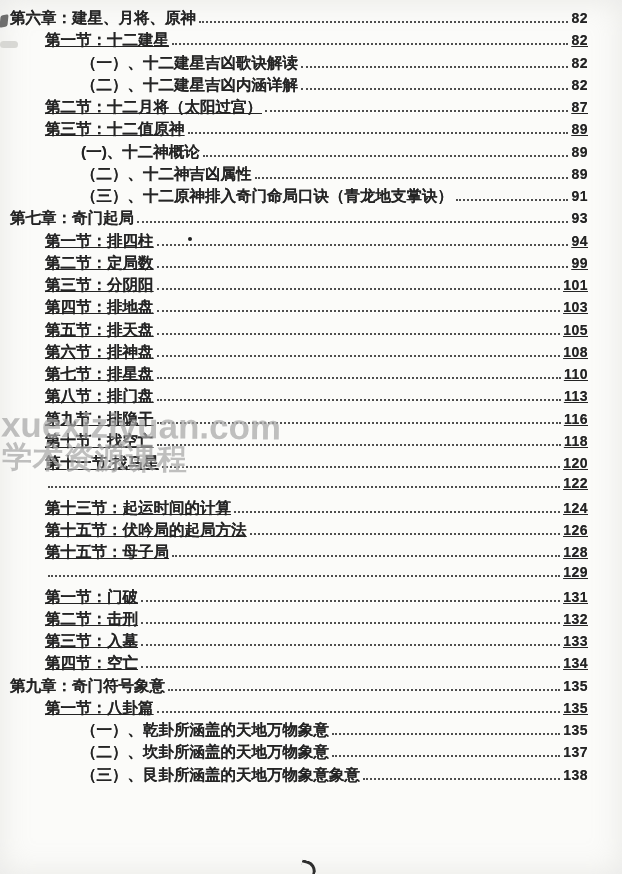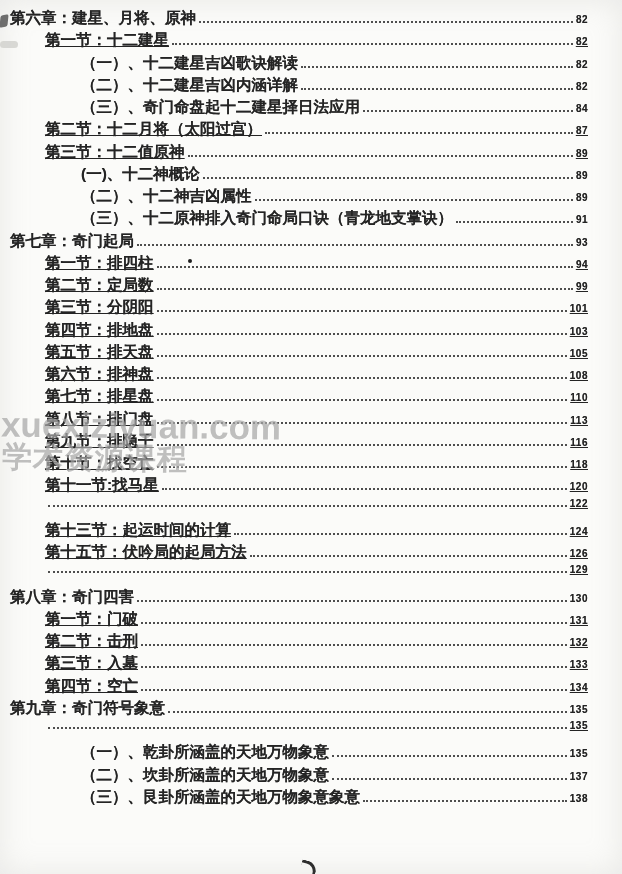--- a/index.html
+++ b/index.html
@@ -39,21 +39,21 @@
   .title { flex: none; }
   .leader {
     flex: 1;
     min-width: 18px;
     border-bottom: 2px dotted #3c3c3c;
     margin: 0 3px;
     opacity: 0.9;
   }
   .pagenum {
     flex: none;
-    font-size: 10px;
+    font-size: 14px;
     letter-spacing: 0.5px;
   }
   .speck {
     display: inline-block;
     width: 4px;
     height: 4px;
     background: #1f1f1f;
     border-radius: 50%;
     margin-left: 34px;
     margin-right: -38px;
@@ -139,25 +139,20 @@
       <div class="row lvl2">
         <span class="title">（一）、十二建星吉凶歌诀解读</span>
         <span class="leader"></span>
         <span class="pagenum">82</span>
       </div>
       <div class="row lvl2">
         <span class="title">（二）、十二建星吉凶内涵详解</span>
         <span class="leader"></span>
         <span class="pagenum">82</span>
       </div>
-      <div class="row lvl2">
-        <span class="title">（三）、奇门命盘起十二建星择日法应用</span>
-        <span class="leader"></span>
-        <span class="pagenum">84</span>
-      </div>
       <div class="row lvl1">
         <span class="title">第二节：十二月将（太阳过宫）</span>
         <span class="leader"></span>
         <span class="pagenum">87</span>
       </div>
       <div class="row lvl1">
         <span class="title">第三节：十二值原神</span>
         <span class="leader"></span>
         <span class="pagenum">89</span>
       </div>
@@ -244,27 +239,27 @@
         <span class="title">第十三节：起运时间的计算</span>
         <span class="leader"></span>
         <span class="pagenum">124</span>
       </div>
       <div class="row lvl1">
         <span class="title">第十五节：伏吟局的起局方法</span>
         <span class="leader"></span>
         <span class="pagenum">126</span>
       </div>
       <div class="row lvl1">
+        <span class="title">第十五节：母子局</span>
+        <span class="leader"></span>
+        <span class="pagenum">128</span>
+      </div>
+      <div class="row lvl1">
         <span class="leader"></span>
         <span class="pagenum">129</span>
-      </div>
-      <div class="row lvl0">
-        <span class="title">第八章：奇门四害</span>
-        <span class="leader"></span>
-        <span class="pagenum">130</span>
       </div>
       <div class="row lvl1">
         <span class="title">第一节：门破</span>
         <span class="leader"></span>
         <span class="pagenum">131</span>
       </div>
       <div class="row lvl1">
         <span class="title">第二节：击刑</span>
         <span class="leader"></span>
         <span class="pagenum">132</span>
@@ -278,20 +273,21 @@
         <span class="title">第四节：空亡</span>
         <span class="leader"></span>
         <span class="pagenum">134</span>
       </div>
       <div class="row lvl0">
         <span class="title">第九章：奇门符号象意</span>
         <span class="leader"></span>
         <span class="pagenum">135</span>
       </div>
       <div class="row lvl1">
+        <span class="title">第一节：八卦篇</span>
         <span class="leader"></span>
         <span class="pagenum">135</span>
       </div>
       <div class="row lvl2">
         <span class="title">（一）、乾卦所涵盖的天地万物象意</span>
         <span class="leader"></span>
         <span class="pagenum">135</span>
       </div>
       <div class="row lvl2">
         <span class="title">（二）、坎卦所涵盖的天地万物象意</span>

